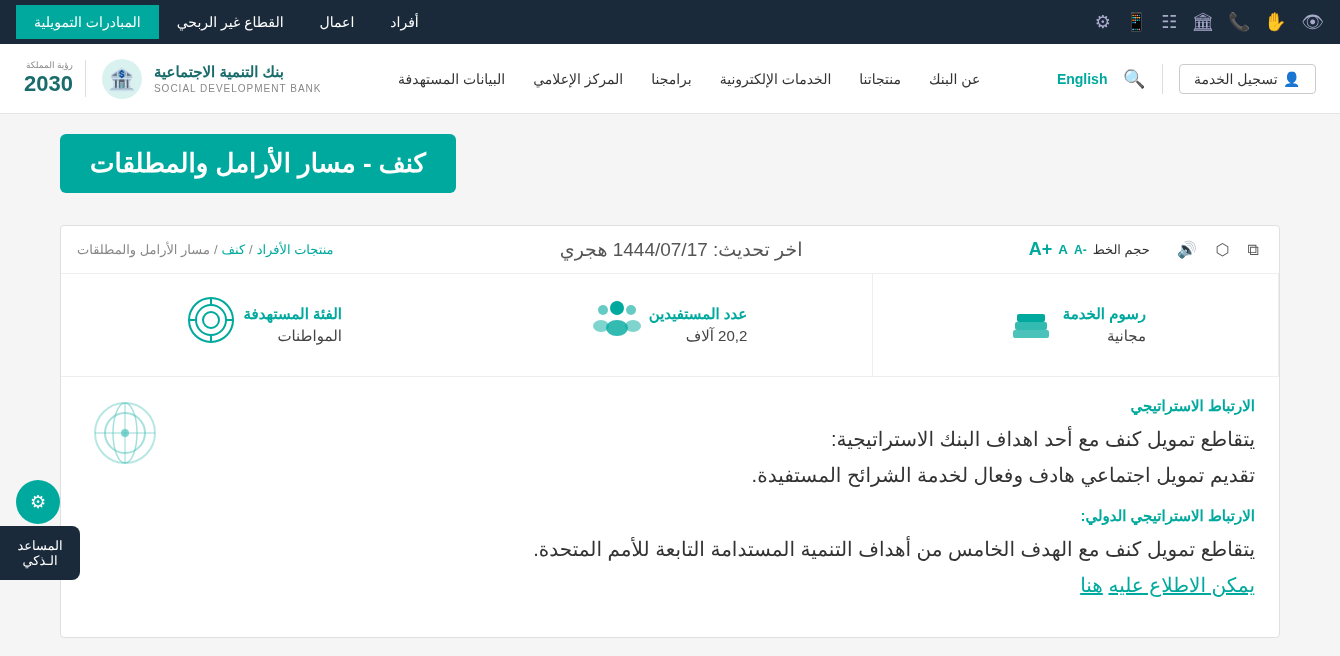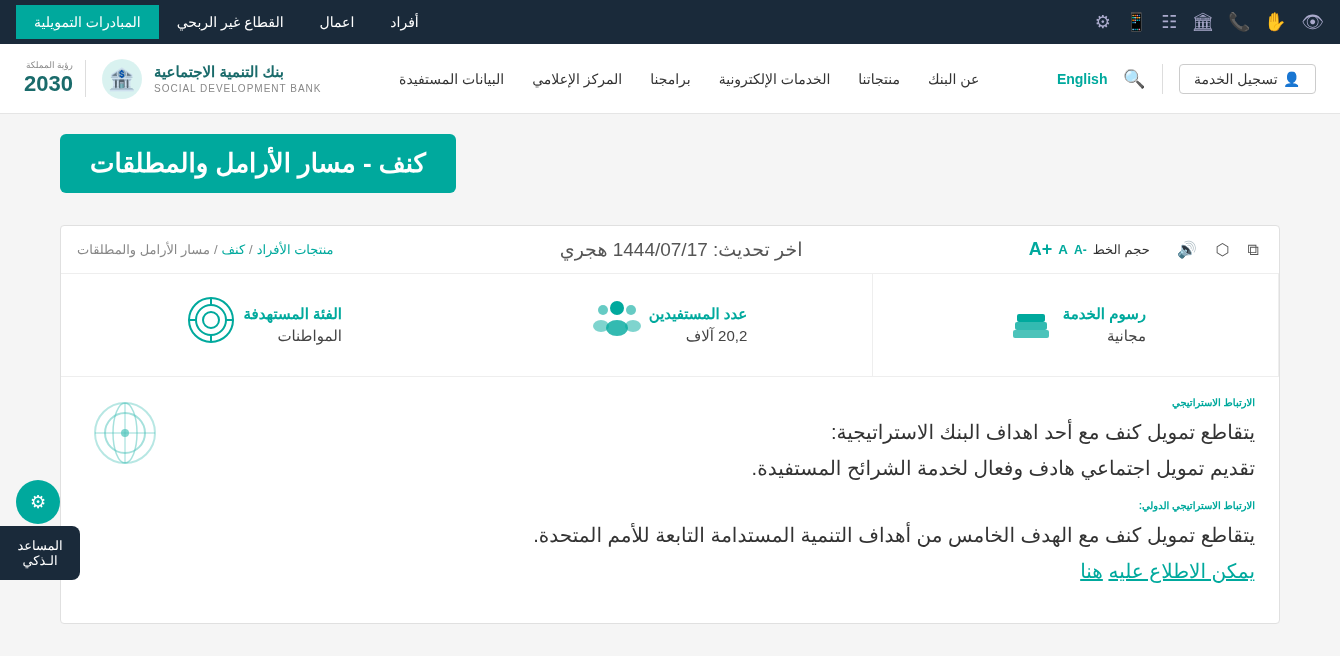--- a/index.html
+++ b/index.html
@@ -282,21 +282,21 @@
       display: flex;
       gap: 20px;
       align-items: flex-start;
     }
     .details-text {
       flex: 1;
       text-align: right;
     }
     .details-text h4 {
       color: #00a99d;
-      font-size: 10px;
+      font-size: 15px;
       margin-bottom: 6px;
     }
     .details-text p {
       color: #333;
       font-size: 20px;
       line-height: 1.8;
       margin-bottom: 14px;
     }
     .details-text a { color: #00a99d; }
     .details-icon-area {
@@ -380,21 +380,21 @@
     <div class="divider-v"></div>
     <button class="search-icon-btn">🔍</button>
     <a href="#" class="lang-link">English</a>
   </div>
   <nav class="main-nav">
     <a href="#">عن البنك</a>
     <a href="#">منتجاتنا</a>
     <a href="#">الخدمات الإلكترونية</a>
     <a href="#">برامجنا</a>
     <a href="#">المركز الإعلامي</a>
-    <a href="#">البيانات المستفيدة</a>
+    <a href="#">البيانات المستهدفة</a>
   </nav>
   <div class="header-right logo-area">
     <div class="logo-text">
       <span>بنك التنمية الاجتماعية</span>
       <span>SOCIAL DEVELOPMENT BANK</span>
     </div>
 
     <svg width="44" height="44" viewBox="0 0 44 44">
       <circle cx="22" cy="22" r="20" fill="#00a99d" opacity="0.15"></circle>
       <text x="22" y="30" text-anchor="middle" font-size="22" fill="#00a99d" font-weight="bold">🏦</text>

